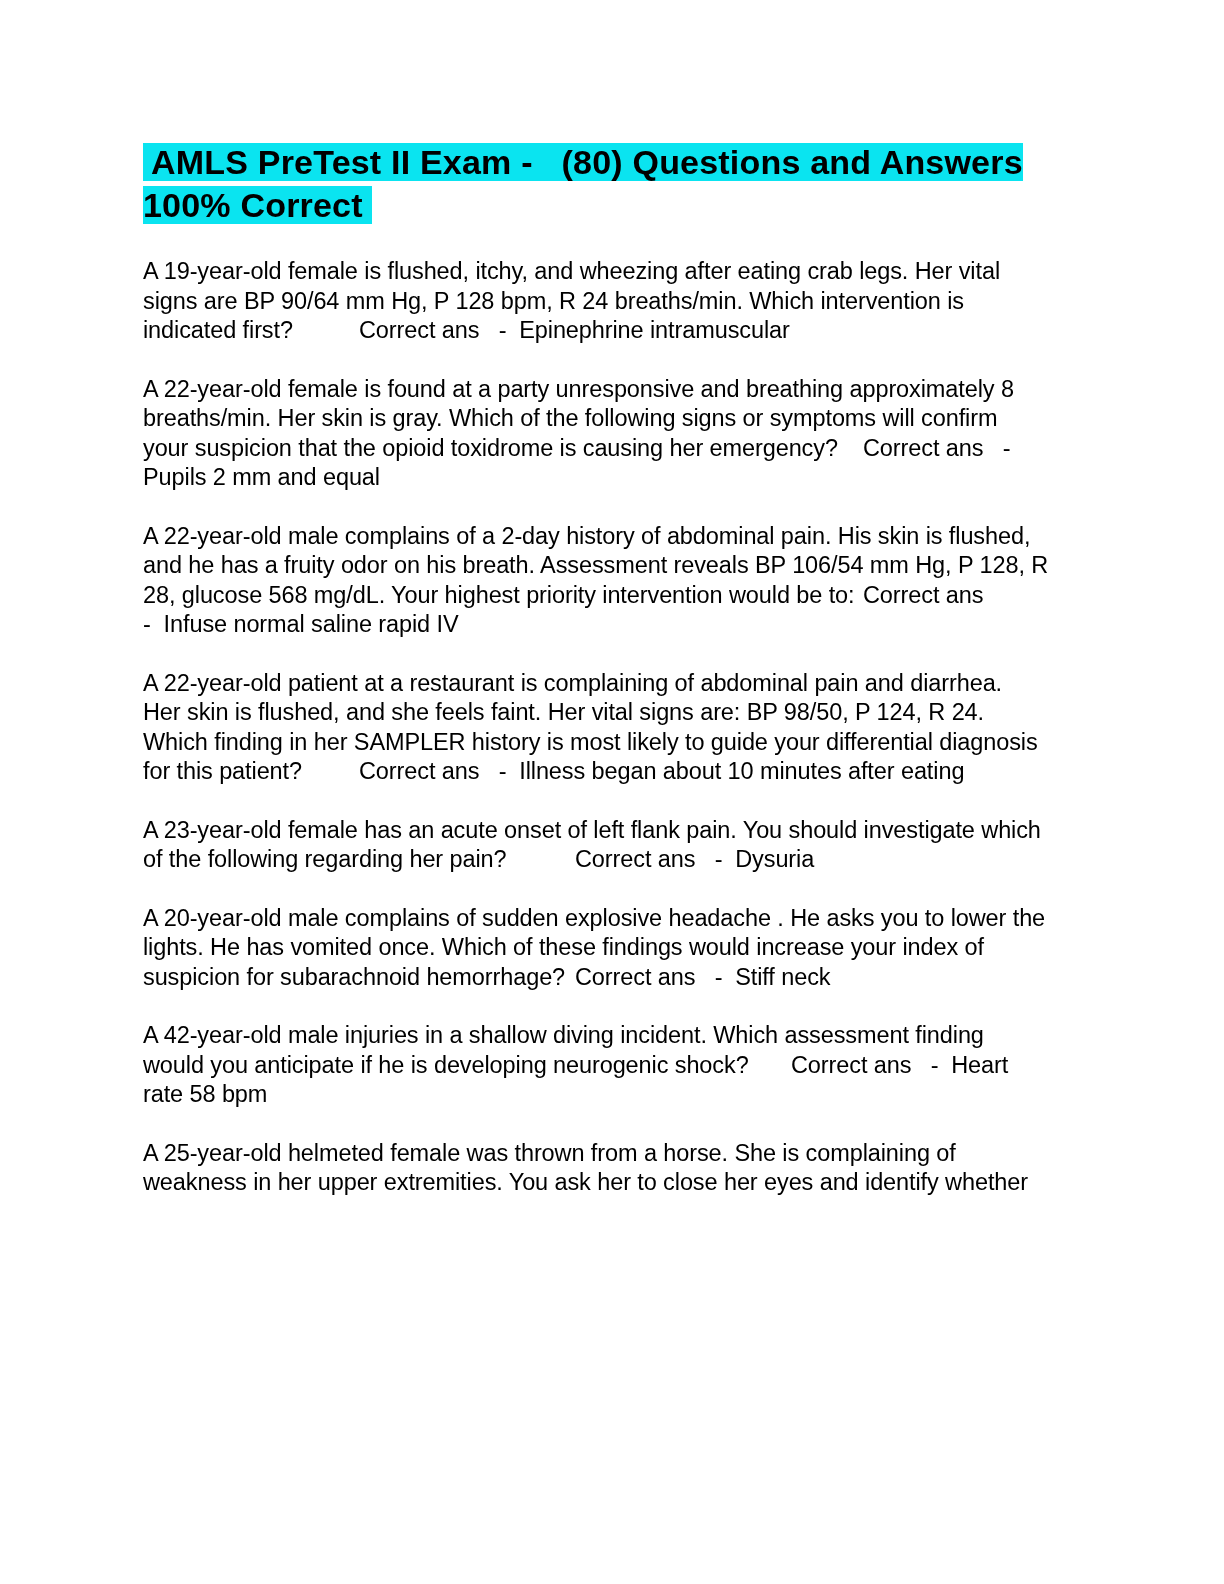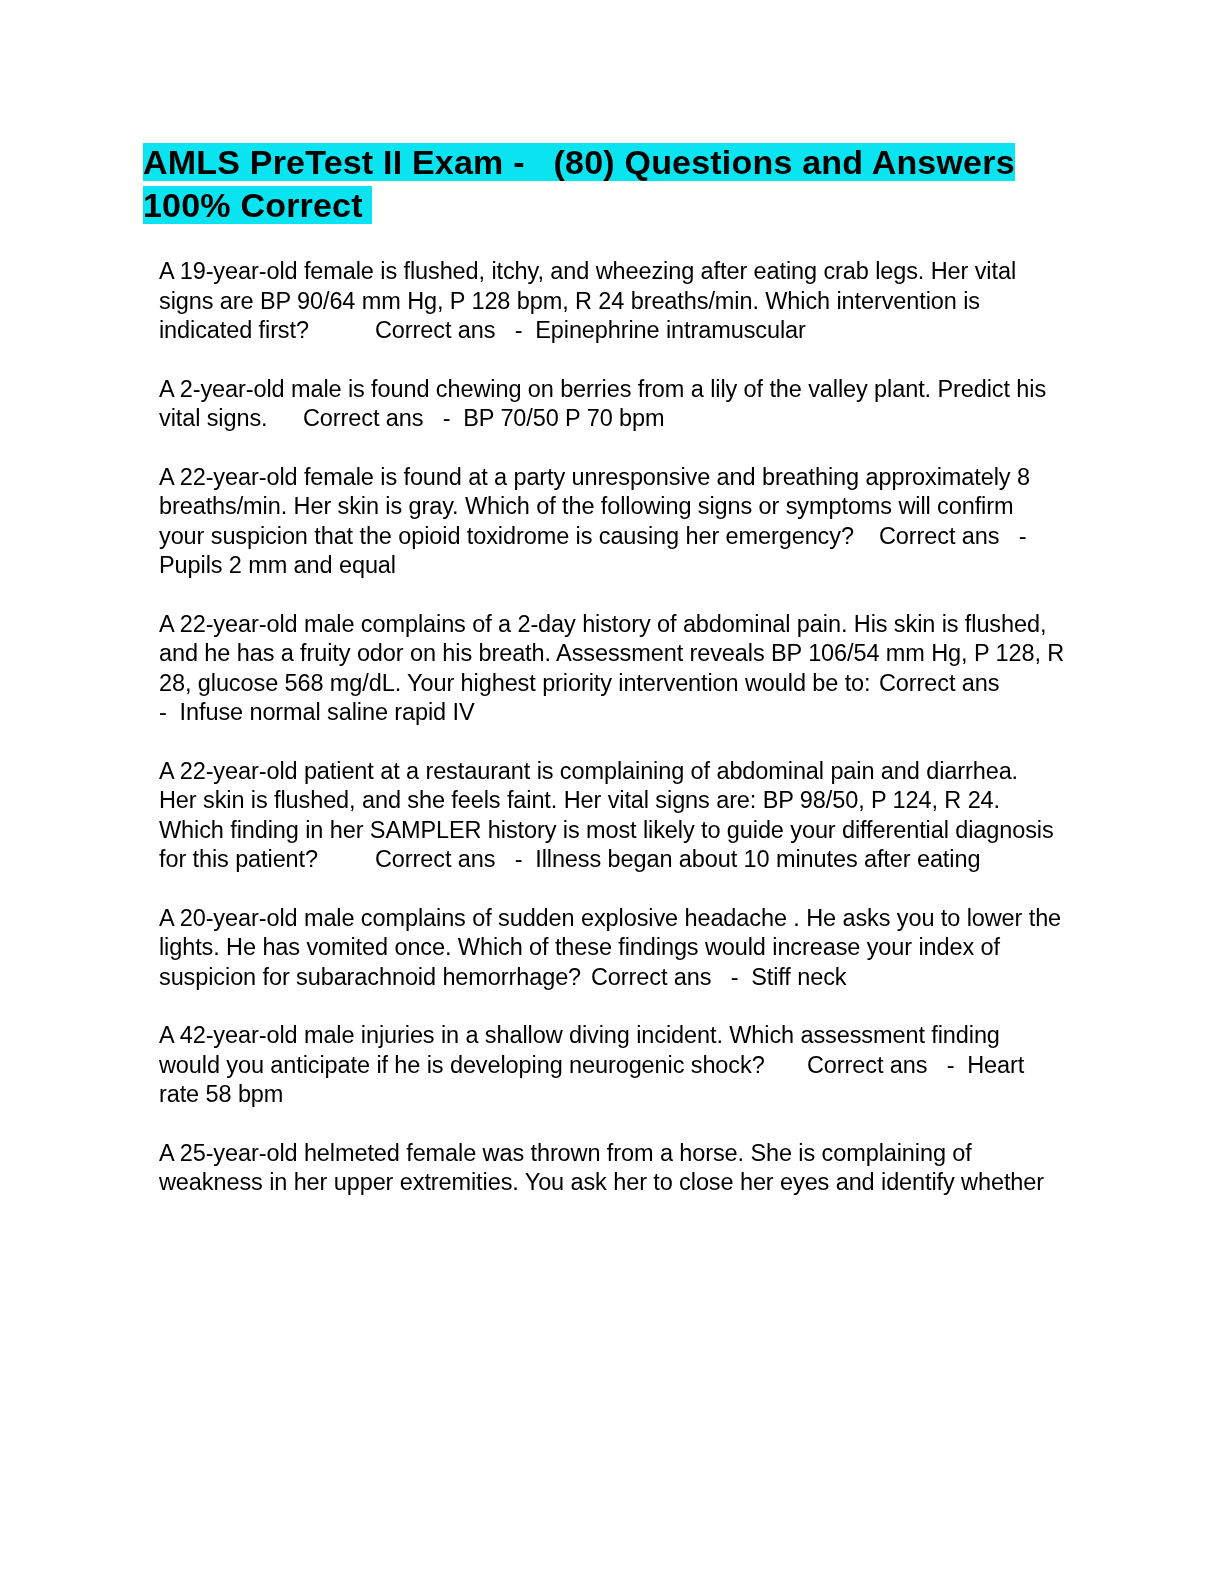--- a/index.html
+++ b/index.html
@@ -26,57 +26,58 @@
     font-size: 34px;
     line-height: 43px;
     font-weight: bold;
     margin: 0 0 30px 0;
     white-space: pre;
     letter-spacing: 0.2px;
   }
   .doc-title .hl {
     
     white-space: pre;
+    padding-left: 8px;
   }
   .qa-paragraph {
     font-size: 23.5px;
     line-height: 29.5px;
-    margin: 0 0 29px 16px;
+    margin: 0 0 29px 0;
     white-space: pre;
     tab-size: 72px;
     -moz-tab-size: 72px;
     letter-spacing: -0.1px;
   }
 </style>
 </head>
 <body>
 
 <div class="page">
   <div class="content">
 
     <h1 class="doc-title"><span class="hl" data-bind="document.title.text" data-bind-bg="document.highlight_color" style="background-color: rgb(10, 228, 240);">AMLS PreTest II Exam -   (80) Questions and Answers
 100% Correct </span></h1>
 
     <p class="qa-paragraph" data-bind="document.paragraphs.0.text">A 19-year-old female is flushed, itchy, and wheezing after eating crab legs. Her vital
 signs are BP 90/64 mm Hg, P 128 bpm, R 24 breaths/min. Which intervention is
 indicated first?	Correct ans   -  Epinephrine intramuscular</p>
-    <p class="qa-paragraph" data-bind="document.paragraphs.1.text">A 2-year-old male is found chewing on berries from a lily of the valley plant. Predict his
-vital signs.	Correct ans   -  BP 70/50 P 70 bpm</p>
     <p class="qa-paragraph" data-bind="document.paragraphs.2.text">A 22-year-old female is found at a party unresponsive and breathing approximately 8
 breaths/min. Her skin is gray. Which of the following signs or symptoms will confirm
 your suspicion that the opioid toxidrome is causing her emergency?	Correct ans   -
 Pupils 2 mm and equal</p>
     <p class="qa-paragraph" data-bind="document.paragraphs.3.text">A 22-year-old male complains of a 2-day history of abdominal pain. His skin is flushed,
 and he has a fruity odor on his breath. Assessment reveals BP 106/54 mm Hg, P 128, R
 28, glucose 568 mg/dL. Your highest priority intervention would be to:	Correct ans
 -  Infuse normal saline rapid IV</p>
     <p class="qa-paragraph" data-bind="document.paragraphs.4.text">A 22-year-old patient at a restaurant is complaining of abdominal pain and diarrhea.
 Her skin is flushed, and she feels faint. Her vital signs are: BP 98/50, P 124, R 24.
 Which finding in her SAMPLER history is most likely to guide your differential diagnosis
 for this patient?	Correct ans   -  Illness began about 10 minutes after eating</p>
+    <p class="qa-paragraph" data-bind="document.paragraphs.5.text">A 23-year-old female has an acute onset of left flank pain. You should investigate which
+of the following regarding her pain?	Correct ans   -  Dysuria</p>
     <p class="qa-paragraph" data-bind="document.paragraphs.7.text">A 20-year-old male complains of sudden explosive headache . He asks you to lower the
 lights. He has vomited once. Which of these findings would increase your index of
 suspicion for subarachnoid hemorrhage?	Correct ans   -  Stiff neck</p>
     <p class="qa-paragraph" data-bind="document.paragraphs.8.text">A 42-year-old male injuries in a shallow diving incident. Which assessment finding
 would you anticipate if he is developing neurogenic shock?	Correct ans   -  Heart
 rate 58 bpm</p>
     <p class="qa-paragraph" data-bind="document.paragraphs.9.text">A 25-year-old helmeted female was thrown from a horse. She is complaining of
 weakness in her upper extremities. You ask her to close her eyes and identify whether</p>
 
   </div>

